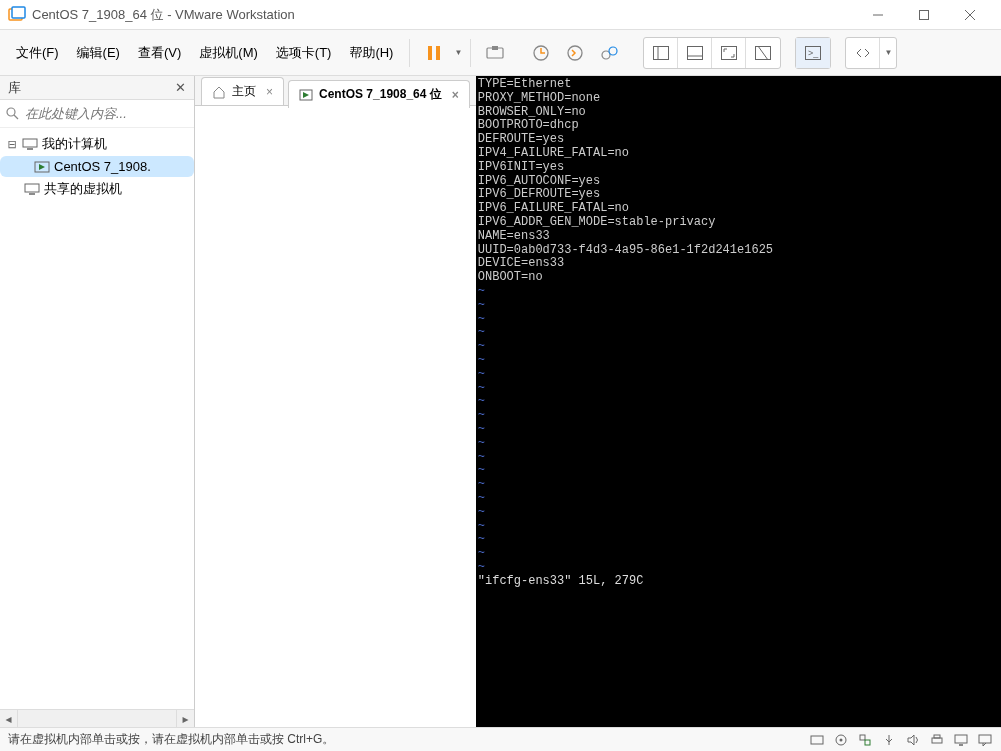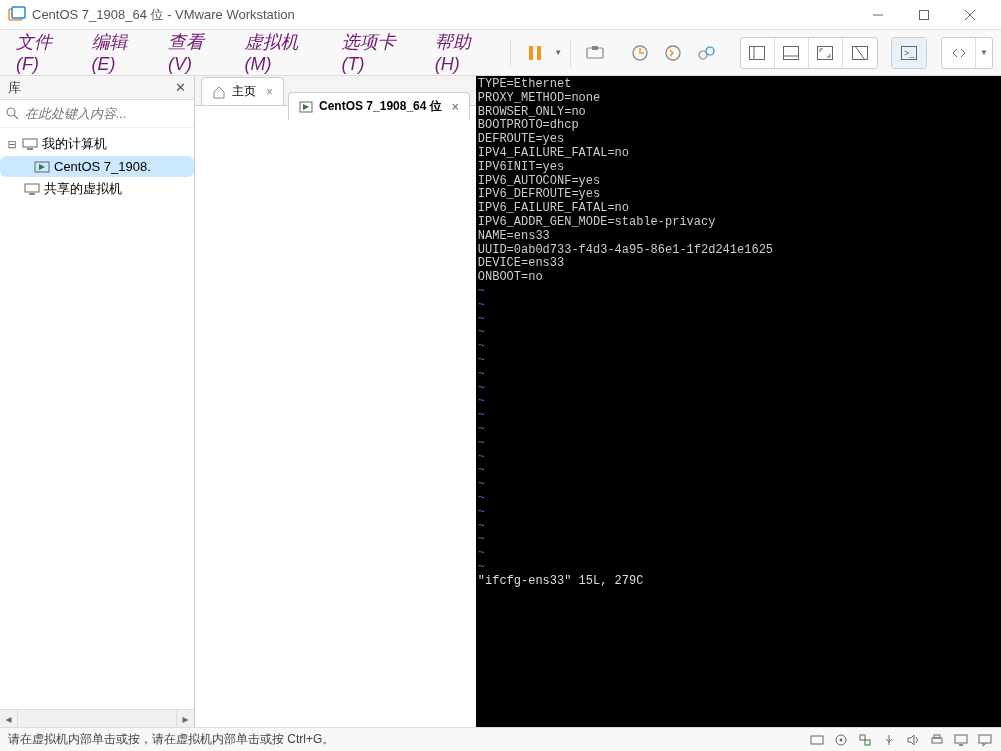--- a/index.html
+++ b/index.html
@@ -7,21 +7,21 @@
 
 
 .titlebar { height: 30px; display: flex; align-items: center; padding: 0 8px; background: #fff; border-bottom: 1px solid #e0e0e0; }
 .titlebar .app-icon { width: 18px; height: 18px; margin-right: 6px; }
 .titlebar .title { color: #555; font-size: 13px; flex: 1; }
 .titlebar .win-controls { display: flex; gap: 0; }
 .titlebar .win-btn { width: 46px; height: 30px; display: flex; align-items: center; justify-content: center; color: #666; }
 
 
 .menubar { height: 46px; display: flex; align-items: center; padding: 0 8px; border-bottom: 1px solid #ddd; background: #f8f8f8; gap: 2px; }
-.menubar .menu-item { padding: 4px 8px; color: #701a75; font-size: 18px; font-style: italic; }
+.menubar .menu-item { padding: 4px 8px; color: #000000; font-size: 13px; }
 .menubar .sep { width: 1px; height: 28px; background: #ddd; margin: 0 6px; }
 .menubar .tb-btn { width: 32px; height: 32px; display: flex; align-items: center; justify-content: center; border-radius: 3px; }
 .menubar .tb-group { display: flex; align-items: center; border: 1px solid #ccc; border-radius: 3px; background: #fff; }
 .menubar .tb-group .tb-btn { border-right: 1px solid #ddd; border-radius: 0; width: 34px; height: 30px; }
 .menubar .tb-group .tb-btn:last-child { border-right: none; }
 .menubar .dropdown-arrow { font-size: 8px; color: #666; margin-left: 2px; }
 
 
 .main { flex: 1; display: flex; overflow: hidden; }
 
@@ -43,21 +43,21 @@
 .sidebar .hscroll .arrow { width: 18px; display: flex; align-items: center; justify-content: center; color: #666; border-right: 1px solid #ddd; }
 .sidebar .hscroll .arrow:last-child { border-right: none; border-left: 1px solid #ddd; }
 .sidebar .hscroll .track { flex: 1; background: #f0f0f0; }
 
 
 .content { flex: 1; display: flex; flex-direction: row; background: #fff; }
 .tabs { height: 30px; display: flex; align-items: flex-end; padding: 4px 6px 0; gap: 4px; background: #f4f4f4; border-bottom: 1px solid #ccc; }
 .tab { display: flex; align-items: center; gap: 6px; padding: 5px 10px; border: 1px solid #ccc; border-bottom: none; border-radius: 4px 4px 0 0; background: #fff; font-size: 12px; }
 .tab .tab-icon { width: 14px; height: 14px; display: inline-flex; align-items: center; justify-content: center; }
 .tab .close { color: #888; font-size: 12px; margin-left: 4px; }
-.tab.active { background: #fff; font-weight: bold; position: relative; top: 15px; }
+.tab.active { background: #fff; font-weight: bold; position: relative; top: 3px; }
 
 .terminal { flex: 1; background: #000; color: #ccc; font-family: "Consolas", "Courier New", monospace; font-size: 12px; line-height: 1.15; padding: 2px 2px; overflow: hidden; white-space: pre; }
 .terminal .tilde { color: #4a6aca; }
 .terminal .status-line { color: #ddd; }
 
 
 .footer { height: 24px; border-top: 1px solid #ddd; display: flex; align-items: center; padding: 0 8px; font-size: 12px; color: #444; background: #f8f8f8; }
 .footer .hint { flex: 1; }
 .footer .status-icons { display: flex; gap: 8px; align-items: center; }
 .footer .sicon { width: 16px; height: 16px; display: inline-flex; align-items: center; justify-content: center; color: #555; }

